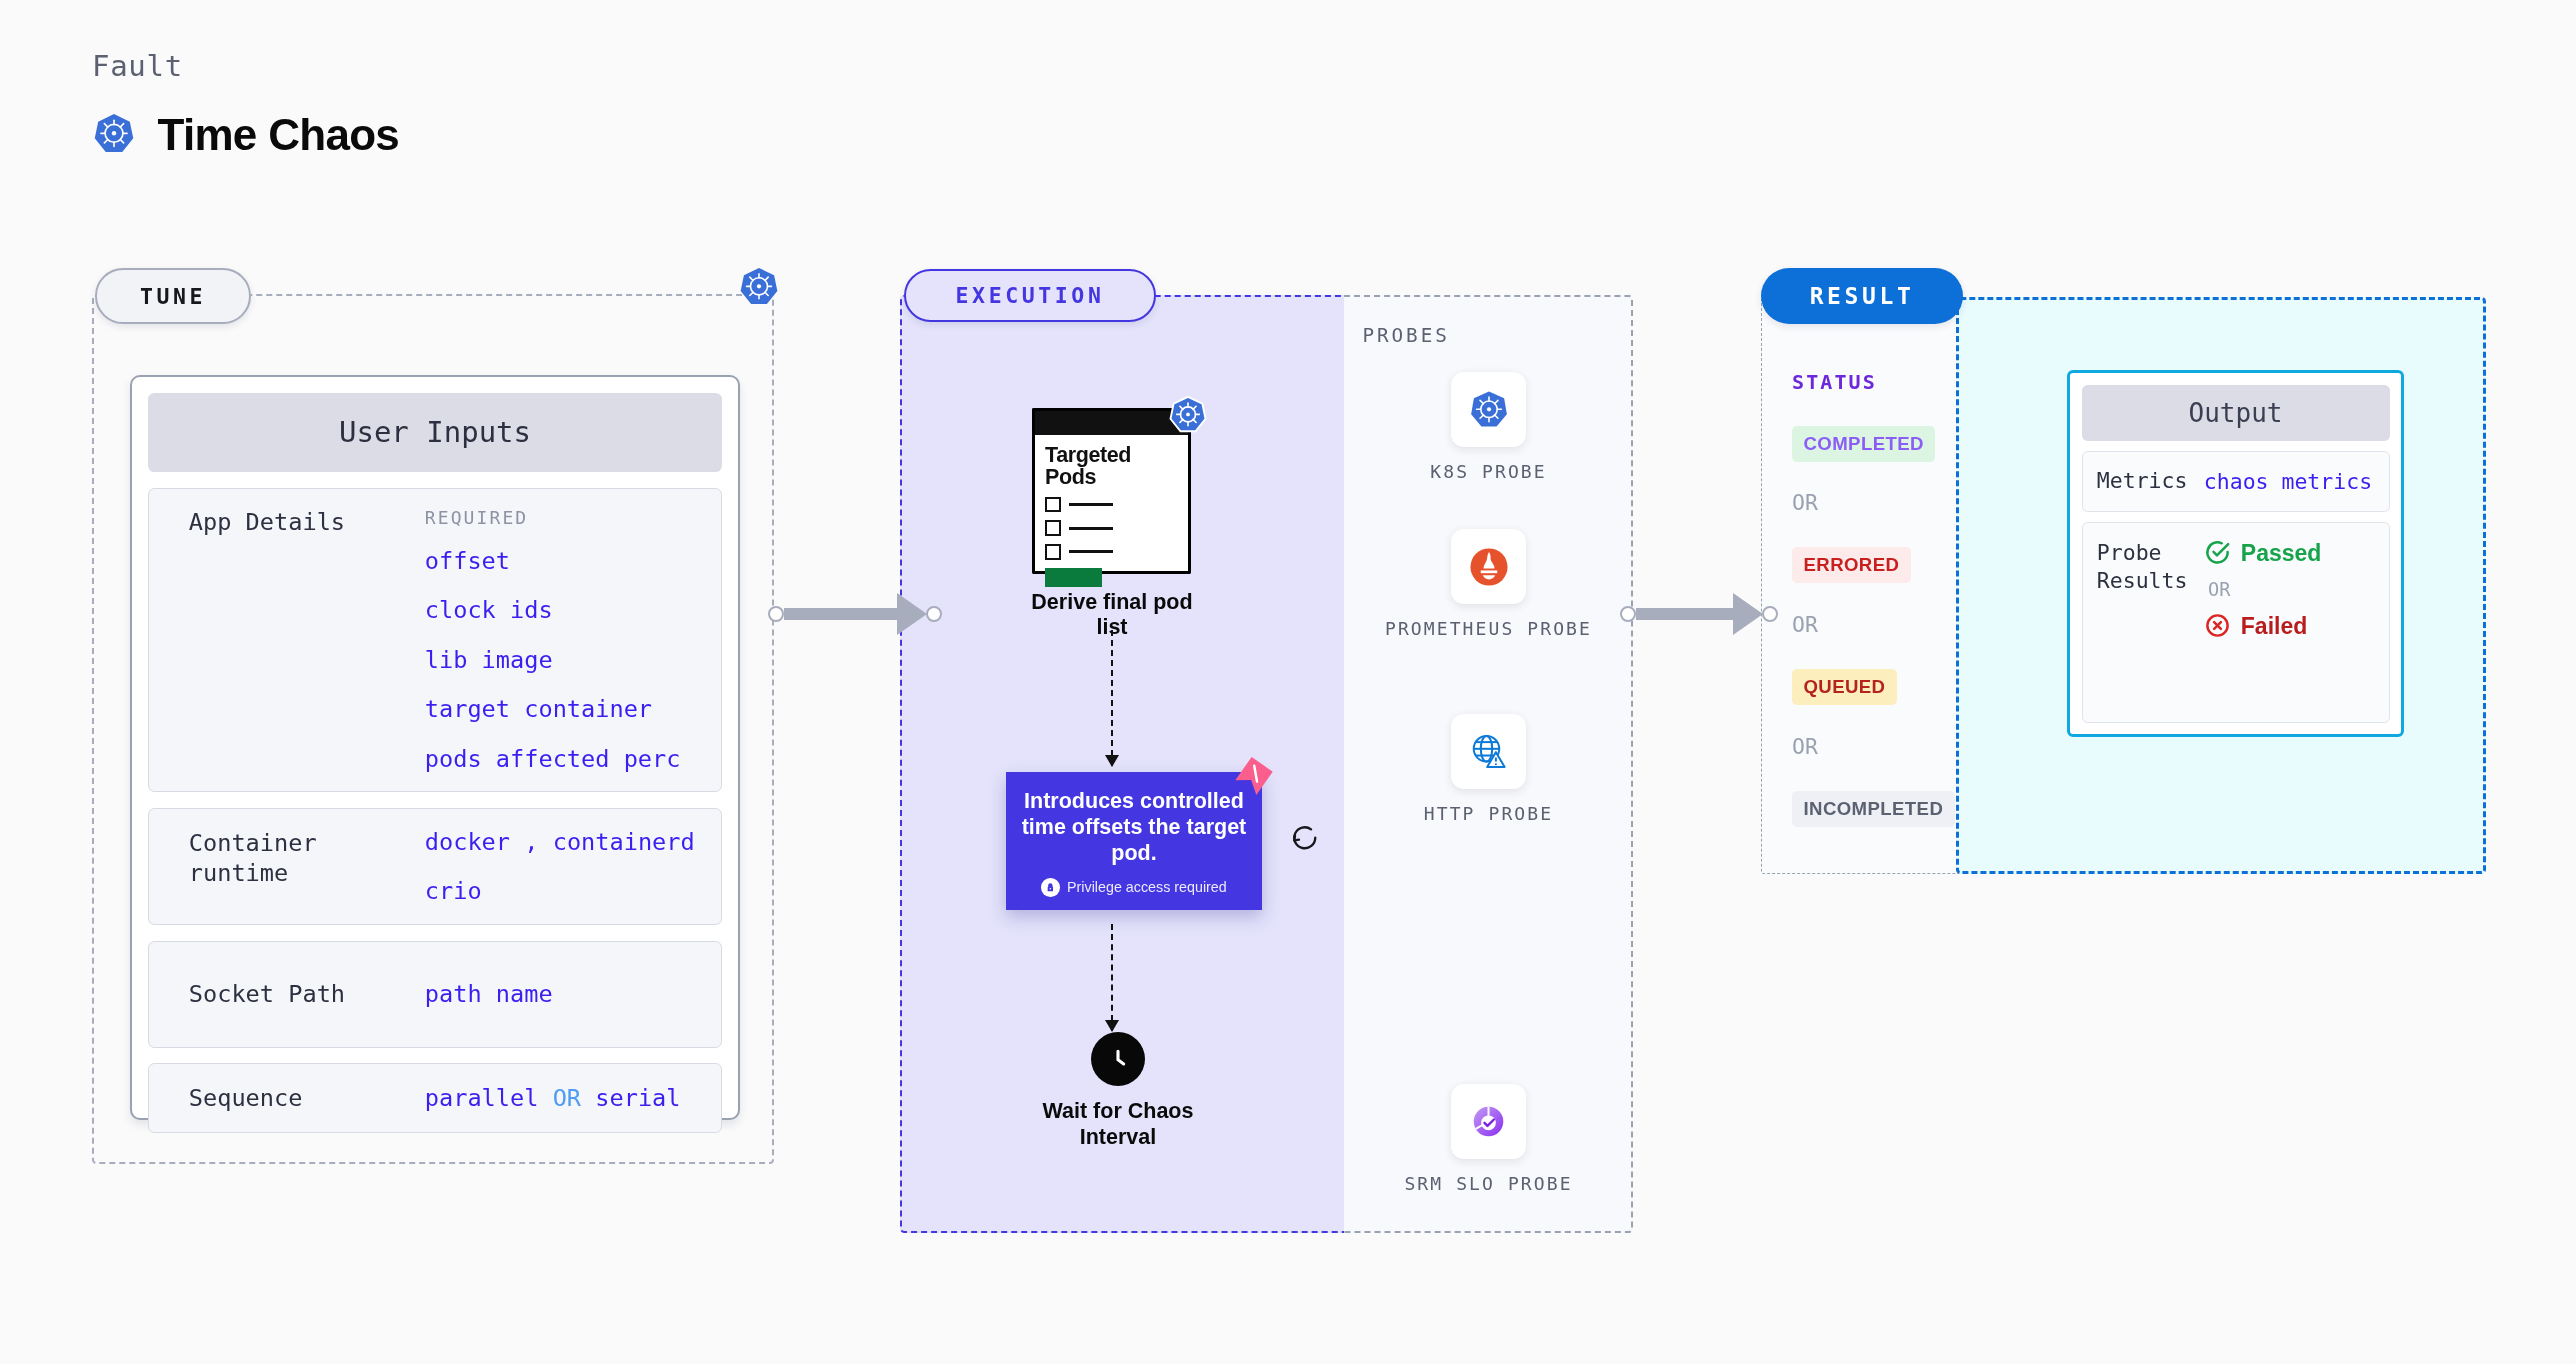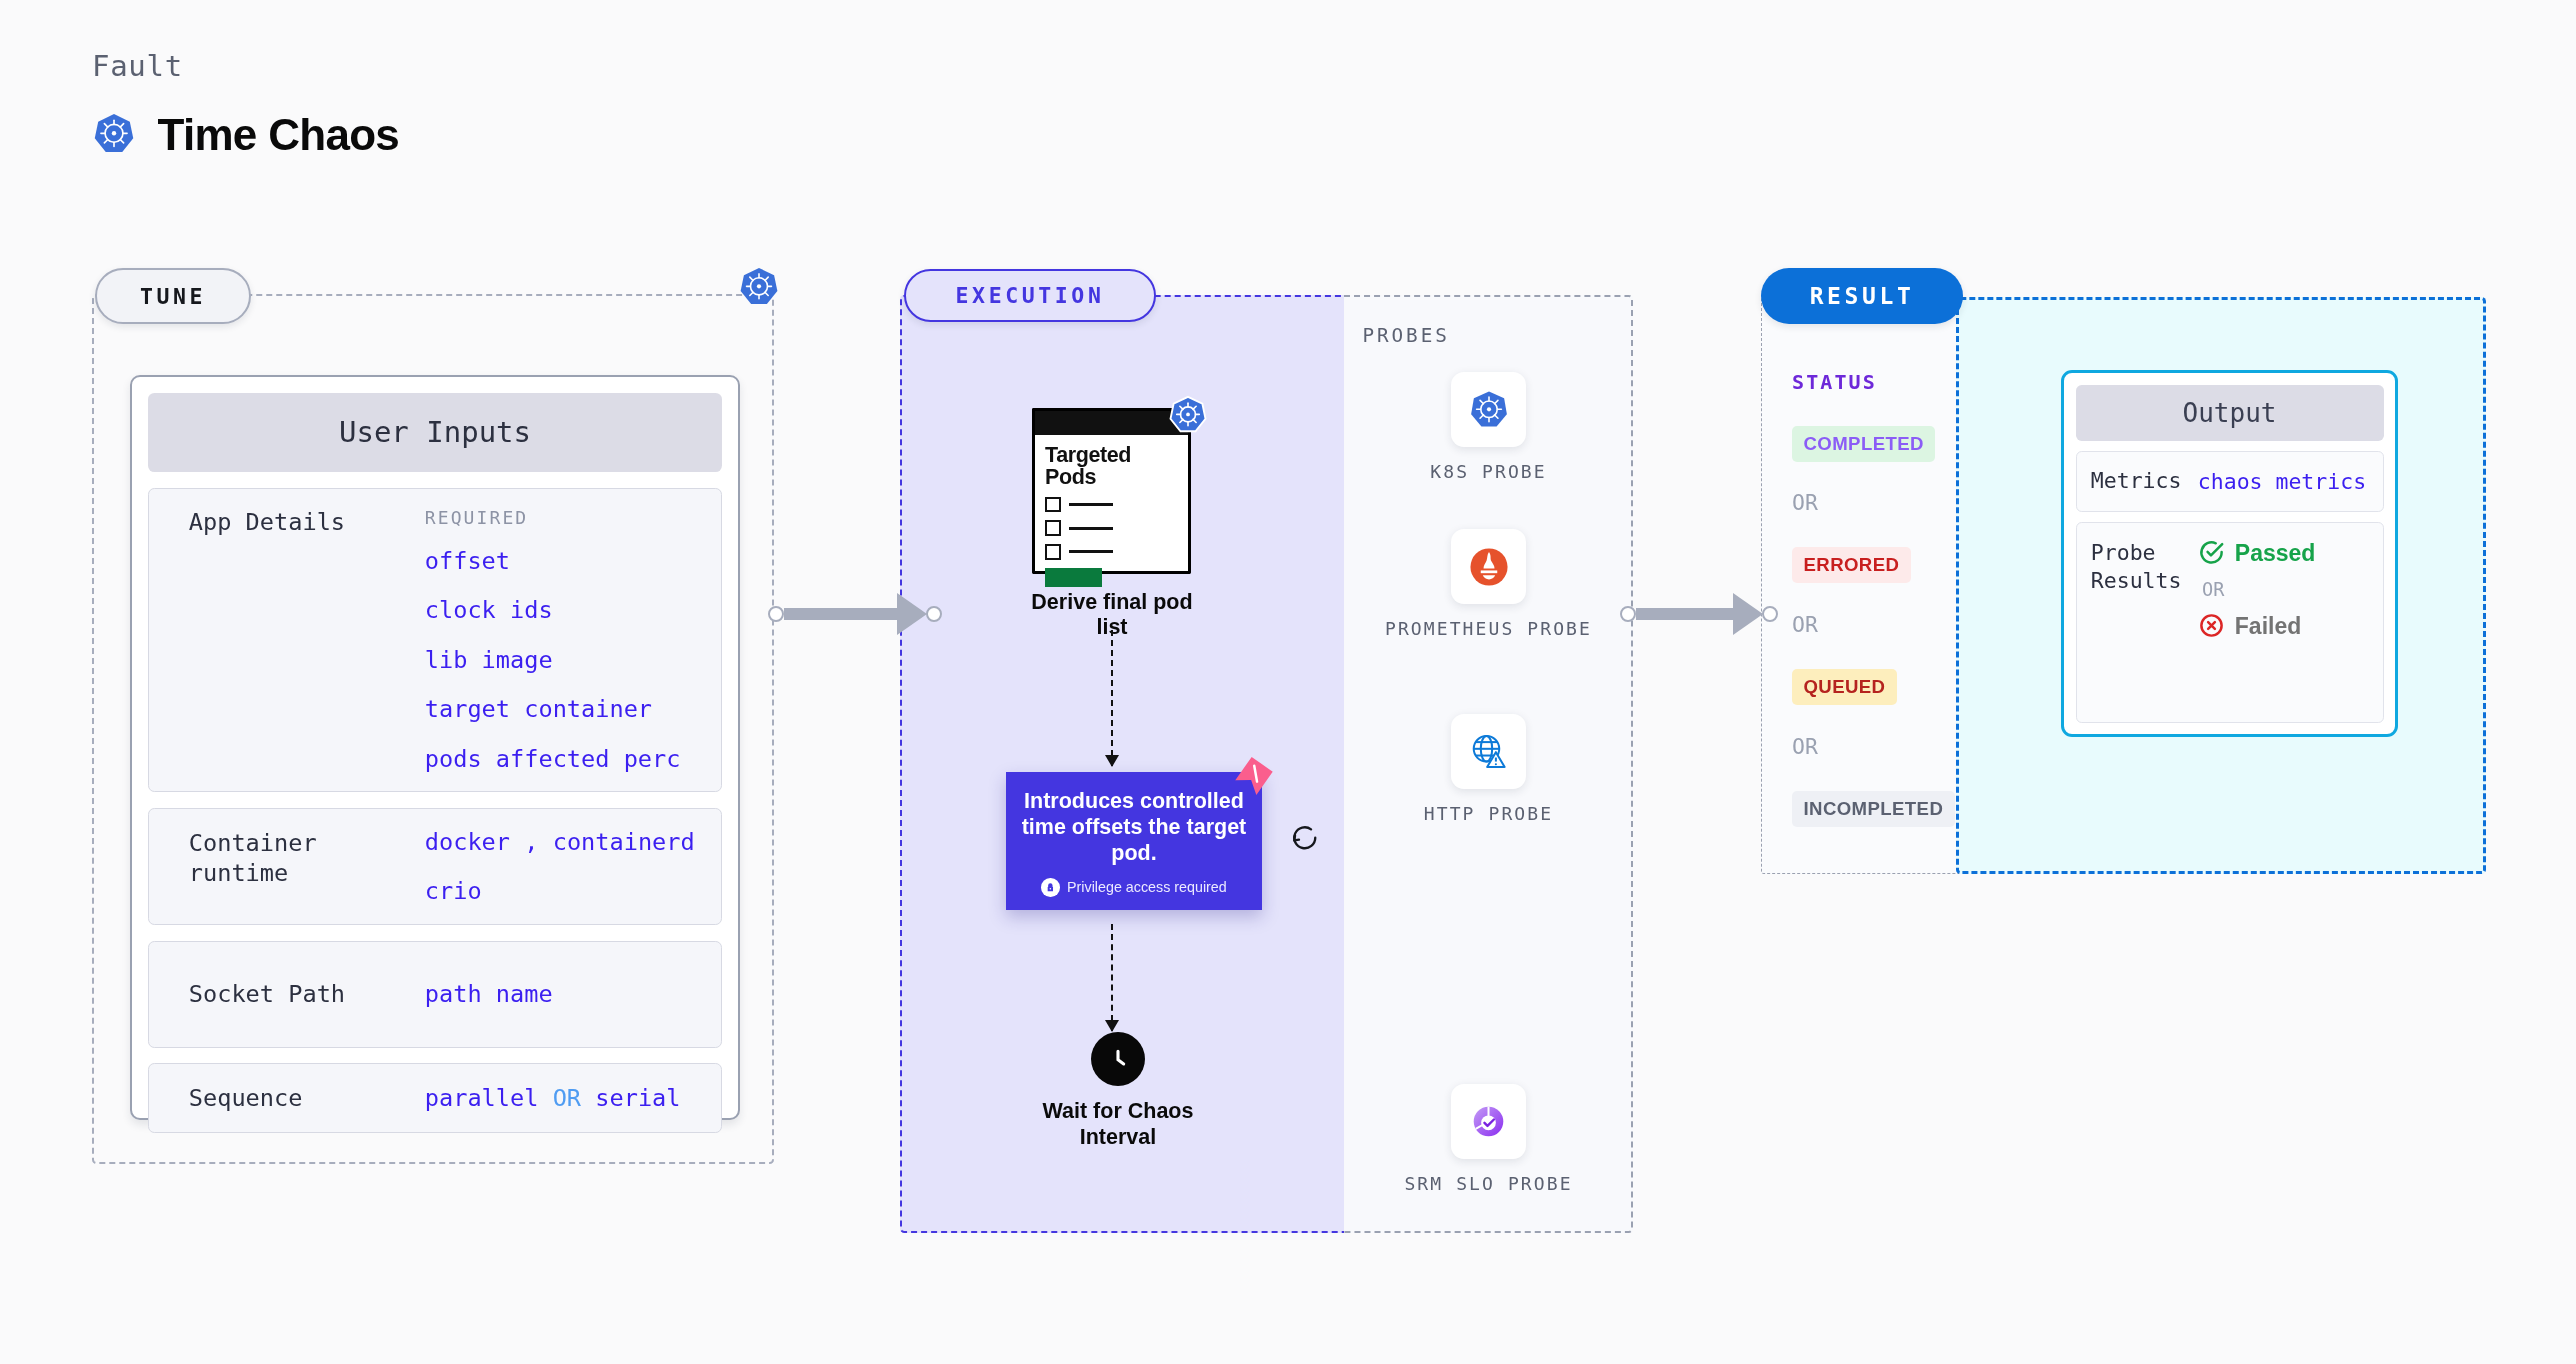--- a/index.html
+++ b/index.html
@@ -183,22 +183,22 @@
     position:absolute; left:30px; display:inline-flex; align-items:center;
     border-radius:5px; padding:7.2px 11.5px;
     font-size:18.6px; font-weight:700; letter-spacing:0.4px;
   }
   .or-text {
     position:absolute; left:30px; font-family:"DejaVu Sans Mono", monospace;
     font-size:21.5px; color:#9aa1b1;
   }
 
   #output-card {
-    position:absolute; left:102px; top:70px; width:337px; height:367px;
-    background:#fff; border:3.6px solid #0fa8e0; border-radius:11px; padding:11.5px;
+    position:absolute; left:108px; top:70px; width:337px; height:367px;
+    background:#fff; border:3.6px solid #0fa8e0; border-radius:6px; padding:11.5px;
   }
   #output-header {
     height:56px; background:#dcdce6; border-radius:5.7px;
     display:flex; align-items:center; justify-content:center;
     font-family:"DejaVu Sans Mono", monospace; font-size:26px; color:#3a3f52;
   }
   .out-row {
     margin-top:10px; background:#fafbfd; border:1.4px solid #e1e3eb;
     border-radius:5.7px; padding:15.8px 14.3px; display:flex;
   }
@@ -542,19 +542,19 @@
           <span class="t" style="color:#16a34a;">Passed</span>
         </div>
         <div class="pr-or">OR</div>
         <div class="pr-line">
           <span>
             <svg width="27" height="27" viewBox="0 0 24 24" fill="none" stroke="#dc2626" stroke-width="2.2" stroke-linecap="round">
               <circle cx="12" cy="12" r="9"></circle>
               <path d="M9 9l6 6M15 9l-6 6"></path>
             </svg>
           </span>
-          <span class="t" style="color:#737373;">Failed</span>
+          <span class="t" style="color:#b91c1c;">Failed</span>
         </div>
       </div>
     </div>
   </div>
 </div>
 
 
 </body></html>

